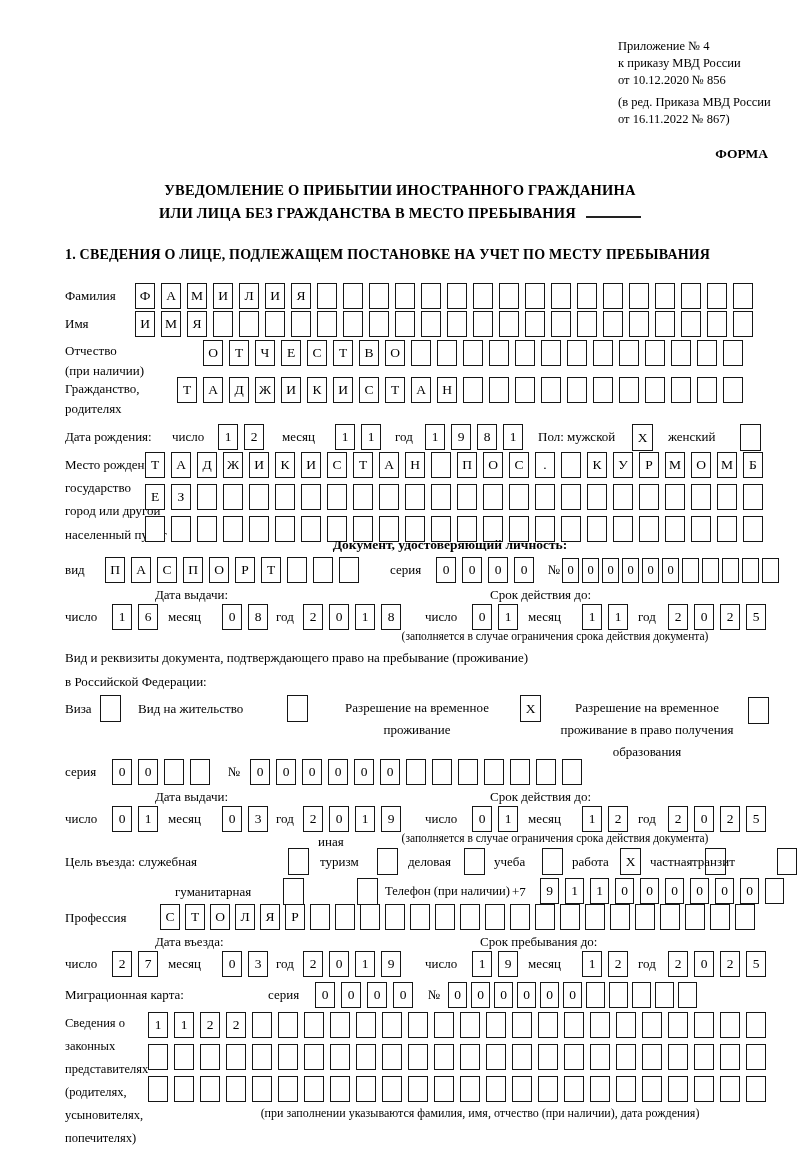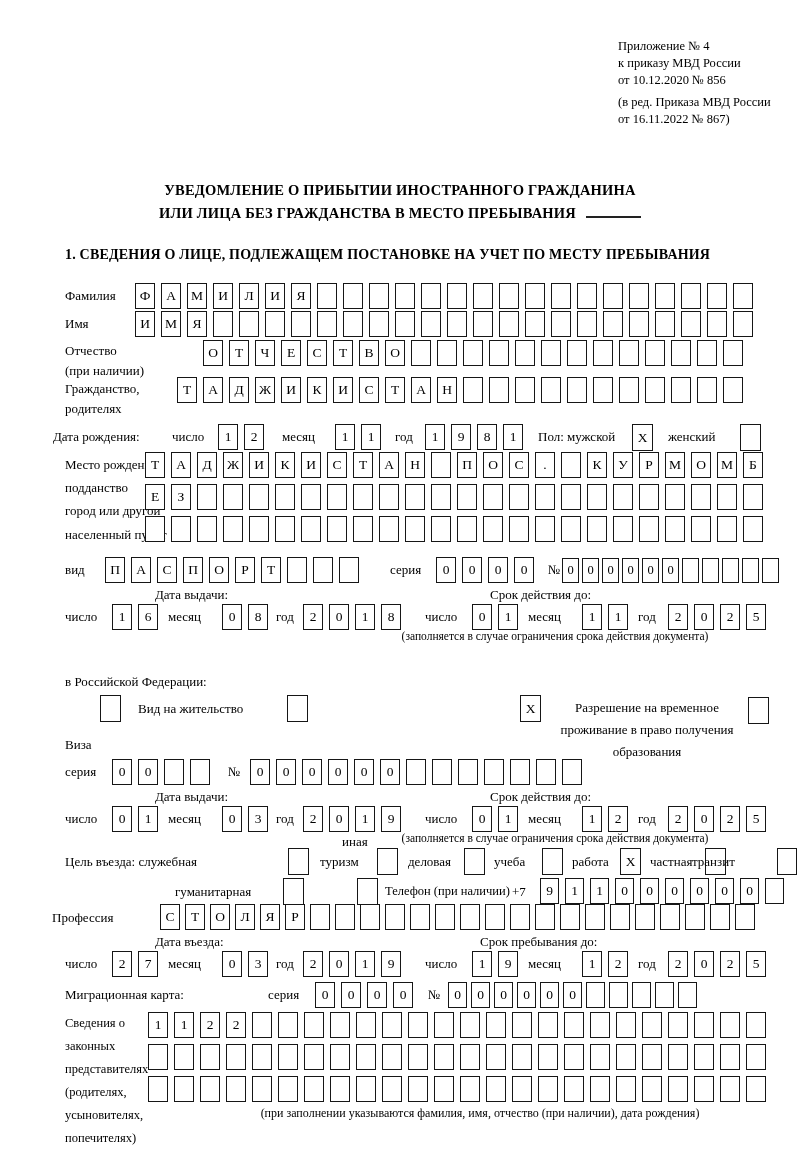--- a/index.html
+++ b/index.html
@@ -46,20 +46,21 @@
 
 <div class="page">
 
   <div class="abs hdr" style="left:618px; top:38px;">
     <div>Приложение № 4</div>
     <div>к приказу МВД России</div>
     <div>от 10.12.2020 № 856</div>
     <div style="margin-top:5px">(в ред. Приказа МВД России</div>
     <div>от 16.11.2022 № 867)</div>
   </div>
+  <div class="abs b" style="left:0; top:146px; width:768px; text-align:right; font-size:13.5px;">ФОРМА</div>
 
   <div class="abs title center" style="left:0; top:179px; width:800px;">
     <div>УВЕДОМЛЕНИЕ О ПРИБЫТИИ ИНОСТРАННОГО ГРАЖДАНИНА</div>
     <div><span>ИЛИ ЛИЦА БЕЗ ГРАЖДАНСТВА В МЕСТО ПРЕБЫВАНИЯ</span><span class="blank"></span></div>
   </div>
 
   <div class="abs sect" style="left:65px; top:247px;">1. СВЕДЕНИЯ О ЛИЦЕ, ПОДЛЕЖАЩЕМ ПОСТАНОВКЕ НА УЧЕТ ПО МЕСТУ ПРЕБЫВАНИЯ</div>
 
   <div class="abs" style="left:65px; top:288px;">Фамилия</div>
   <div class="abs cells" style="left:135px; top:283px;">
@@ -163,21 +164,21 @@
       <span class="cell"></span>
       <span class="cell"></span>
       <span class="cell"></span>
       <span class="cell"></span>
       <span class="cell"></span>
       <span class="cell"></span>
       <span class="cell"></span>
       <span class="cell"></span>
     </div>
 
-  <div class="abs" style="left:53px; top:429px;">Дата рождения:</div>
+  <div class="abs" style="left:65px; top:429px;">Дата рождения:</div>
   <div class="abs" style="left:172px; top:429px;">число</div>
   <div class="abs cells" style="left:218px; top:424px;">
       <span class="cell">1</span>
       <span class="cell">2</span>
     </div>
   <div class="abs" style="left:282px; top:429px;">месяц</div>
   <div class="abs cells" style="left:335px; top:424px;">
       <span class="cell">1</span>
       <span class="cell">1</span>
     </div>
@@ -187,21 +188,21 @@
       <span class="cell">9</span>
       <span class="cell">8</span>
       <span class="cell">1</span>
     </div>
   <div class="abs" style="left:538px; top:429px;">Пол: мужской</div>
   <div class="cbx" style="left:632px; top:424px;">X</div>
   <div class="abs" style="left:668px; top:429px;">женский</div>
   <div class="cbx" style="left:740px; top:424px;"></div>
 
   <div class="abs" style="left:65px; top:457px;">Место рождения:</div>
-  <div class="abs" style="left:65px; top:480px;">подданство</div>
+  <div class="abs" style="left:65px; top:480px;">государство</div>
   <div class="abs" style="left:65px; top:503px;">город или другой</div>
   <div class="abs" style="left:65px; top:527px;">населенный пункт</div>
   <div class="abs cells" style="left:145px; top:452px;">
       <span class="cell">Т</span>
       <span class="cell">А</span>
       <span class="cell">Д</span>
       <span class="cell">Ж</span>
       <span class="cell">И</span>
       <span class="cell">К</span>
       <span class="cell">И</span>
@@ -269,20 +270,21 @@
       <span class="cell"></span>
       <span class="cell"></span>
       <span class="cell"></span>
       <span class="cell"></span>
       <span class="cell"></span>
       <span class="cell"></span>
       <span class="cell"></span>
       <span class="cell"></span>
     </div>
 
+  <div class="abs b center" style="left:100px; top:537px; width:700px; font-size:13.5px;">Документ, удостоверяющий личность:</div>
   <div class="abs" style="left:65px; top:562px;">вид</div>
   <div class="abs cells" style="left:105px; top:557px;">
       <span class="cell">П</span>
       <span class="cell">А</span>
       <span class="cell">С</span>
       <span class="cell">П</span>
       <span class="cell">О</span>
       <span class="cell">Р</span>
       <span class="cell">Т</span>
       <span class="cell"></span>
@@ -345,26 +347,28 @@
   <div class="abs" style="left:638px; top:609px;">год</div>
   <div class="abs cells" style="left:668px; top:604px;">
       <span class="cell">2</span>
       <span class="cell">0</span>
       <span class="cell">2</span>
       <span class="cell">5</span>
     </div>
 
   <div class="abs note" style="left:340px; top:630px; width:430px;">(заполняется в случае ограничения срока действия документа)</div>
 
+  <div class="abs" style="left:65px; top:650px;">Вид и реквизиты документа, подтверждающего право на пребывание (проживание)</div>
   <div class="abs" style="left:65px; top:674px;">в Российской Федерации:</div>
 
-  <div class="abs" style="left:65px; top:701px;margin-top:36px;">Виза</div>
+  <div class="abs" style="left:65px; top:701px;">Виза</div>
   <div class="cbx" style="left:100px; top:695px;"></div>
   <div class="abs" style="left:138px; top:701px;">Вид на жительство</div>
   <div class="cbx" style="left:287px; top:695px;"></div>
+  <div class="abs wrap center" style="left:322px; top:697px; width:190px; line-height:22px;">Разрешение на временное проживание</div>
   <div class="cbx" style="left:520px; top:695px;">X</div>
   <div class="abs wrap center" style="left:552px; top:697px; width:190px; line-height:22px;">Разрешение на временное проживание в право получения образования</div>
   <div class="cbx" style="left:748px; top:697px;"></div>
 
   <div class="abs" style="left:65px; top:764px;">серия</div>
   <div class="abs cells" style="left:112px; top:759px;">
       <span class="cell">0</span>
       <span class="cell">0</span>
       <span class="cell"></span>
       <span class="cell"></span>
@@ -437,39 +441,39 @@
   <div class="cbx" style="left:542px; top:848px;"></div>
   <div class="abs" style="left:572px; top:854px;">работа</div>
   <div class="cbx" style="left:620px; top:848px;">X</div>
   <div class="abs" style="left:650px; top:854px;">частная</div>
   <div class="cbx" style="left:705px; top:848px;"></div>
   <div class="abs" style="left:692px; top:854px;">транзит</div>
   <div class="cbx cbx-s" style="left:777px; top:848px;"></div>
 
   <div class="abs" style="left:175px; top:884px;">гуманитарная</div>
   <div class="cbx" style="left:283px; top:878px;"></div>
-  <div class="abs" style="left:318px; top:834px;margin-left:24px;">иная</div>
+  <div class="abs" style="left:318px; top:834px;">иная</div>
   <div class="cbx" style="left:357px; top:878px;"></div>
 
   <div class="abs lbl2" style="left:385px; top:884px;">Телефон (при наличии)</div>
   <div class="abs" style="left:512px; top:884px;">+7</div>
   <div class="abs cells cells-ph" style="left:540px; top:878px;">
       <span class="cell">9</span>
       <span class="cell">1</span>
       <span class="cell">1</span>
       <span class="cell">0</span>
       <span class="cell">0</span>
       <span class="cell">0</span>
       <span class="cell">0</span>
       <span class="cell">0</span>
       <span class="cell">0</span>
       <span class="cell"></span>
     </div>
 
-  <div class="abs" style="left:52px; top:910px;">Профессия</div>
+  <div class="abs" style="left:65px; top:910px;">Профессия</div>
   <div class="abs cells cells-p" style="left:160px; top:904px;">
       <span class="cell">С</span>
       <span class="cell">Т</span>
       <span class="cell">О</span>
       <span class="cell">Л</span>
       <span class="cell">Я</span>
       <span class="cell">Р</span>
       <span class="cell"></span>
       <span class="cell"></span>
       <span class="cell"></span>

